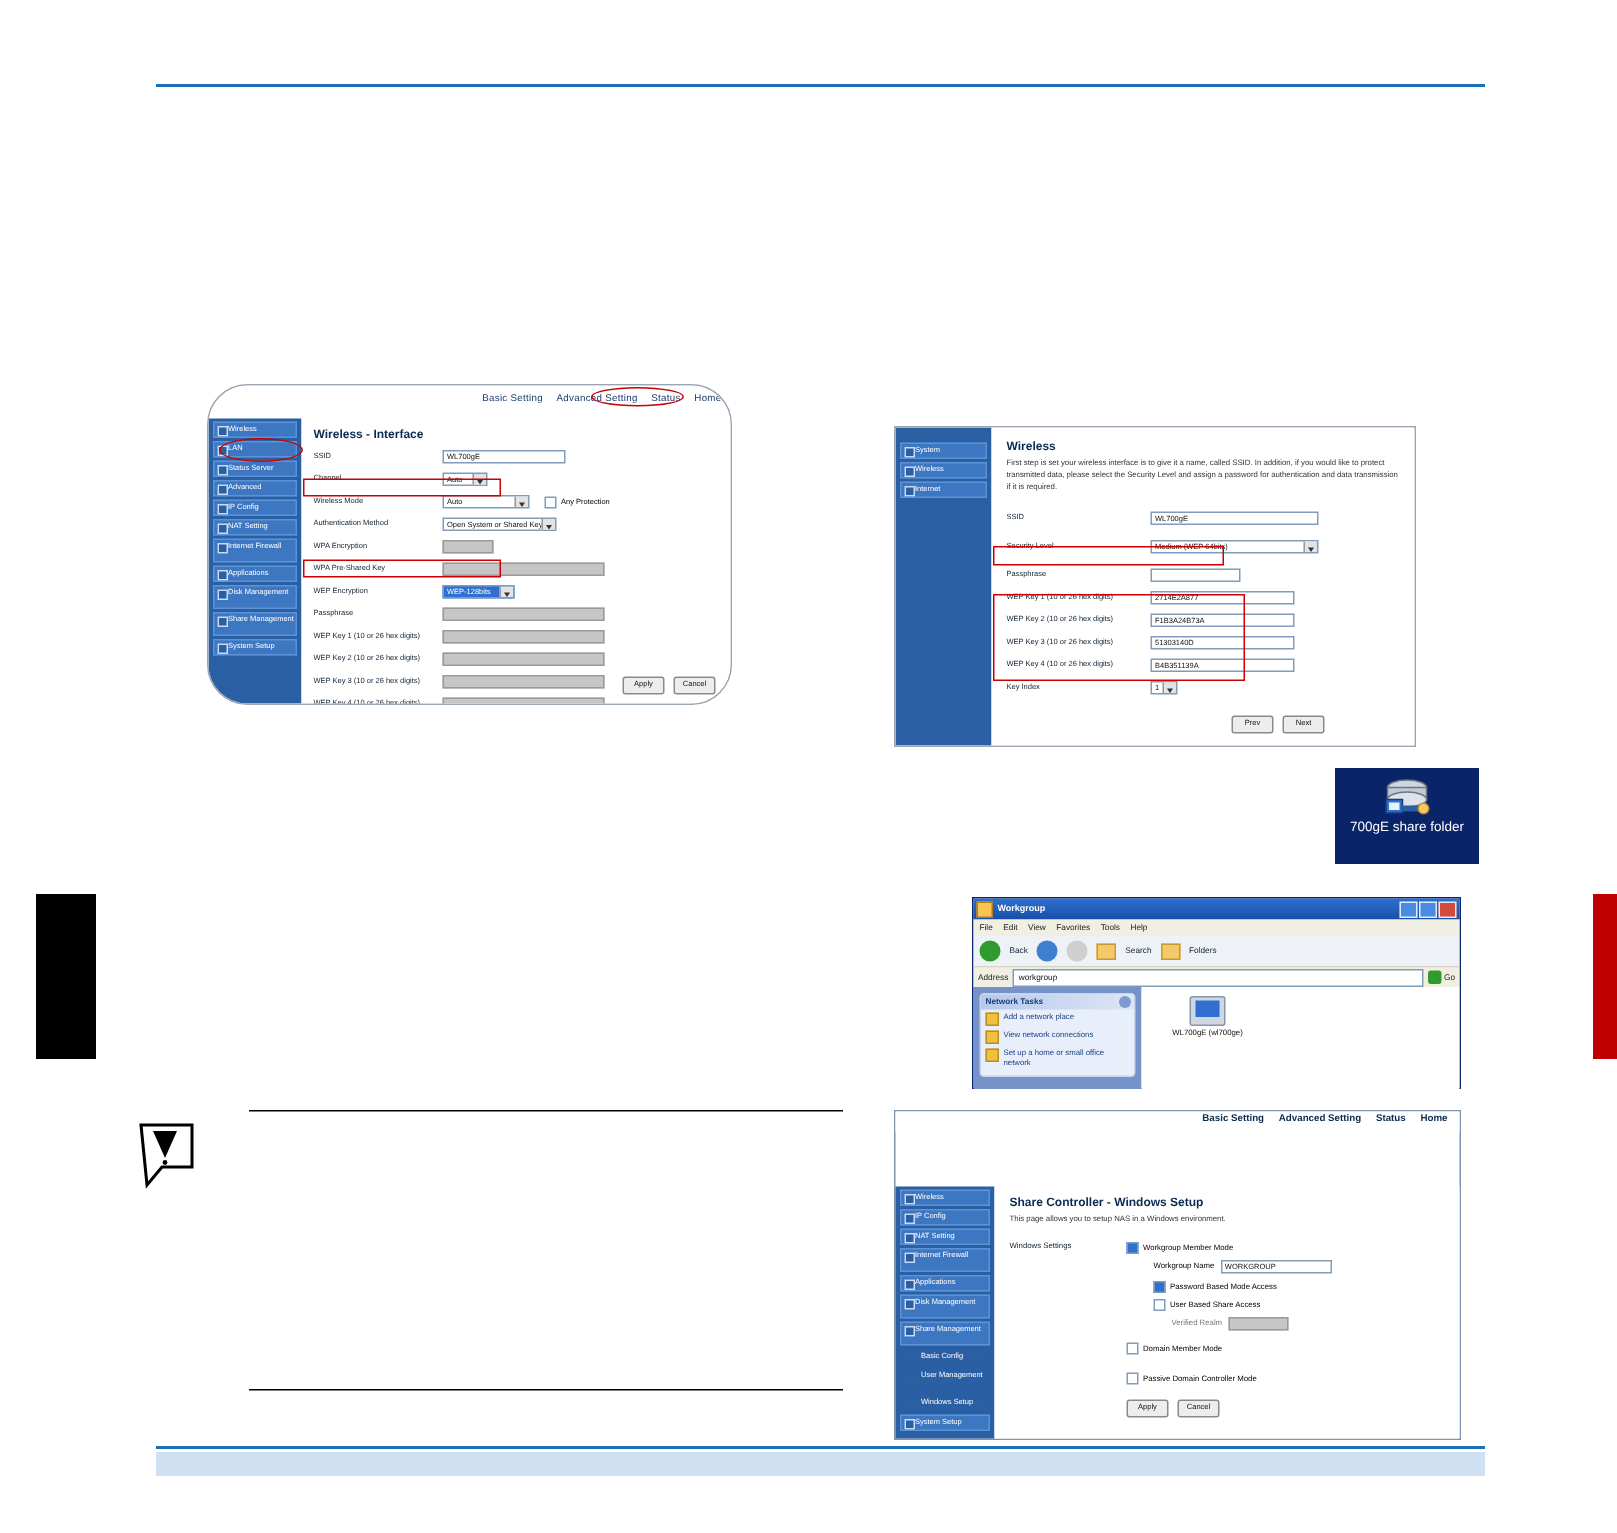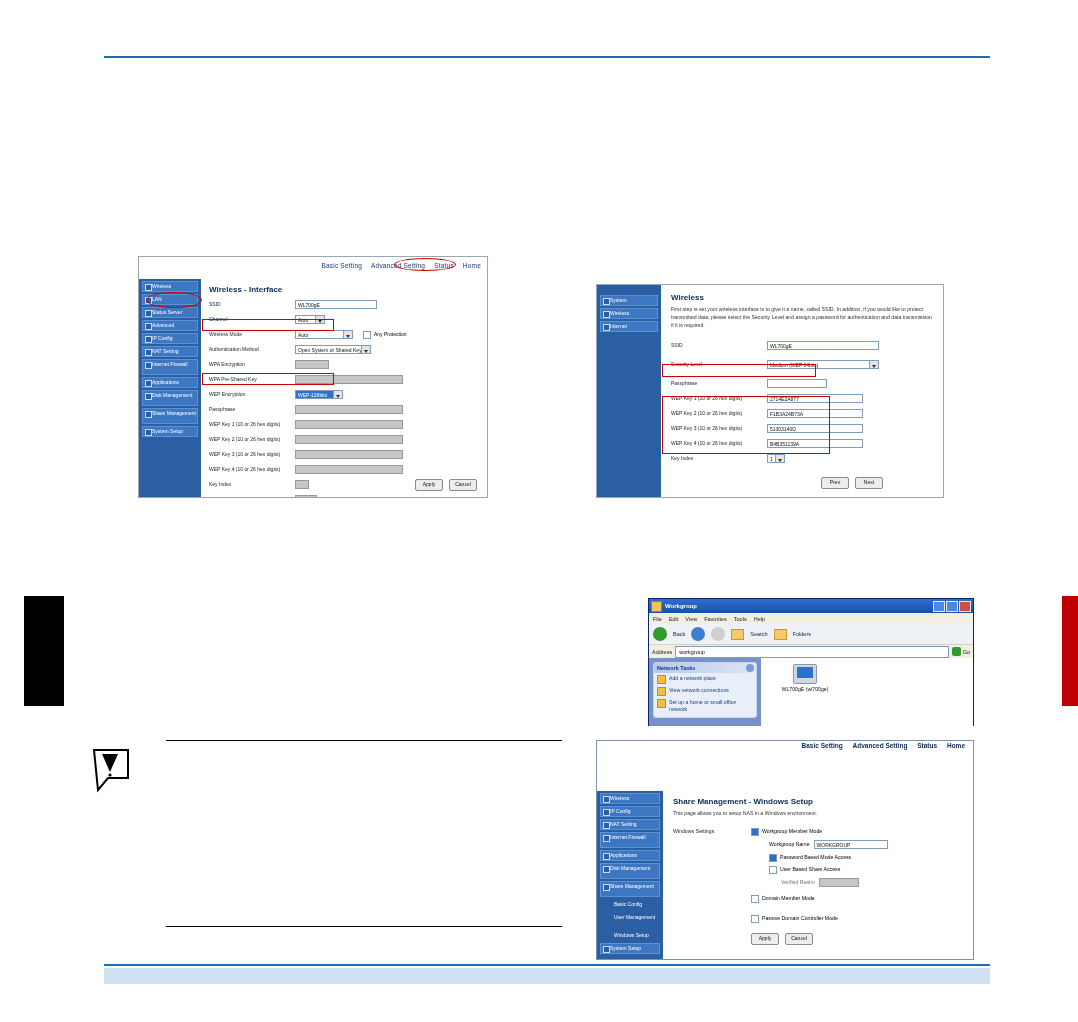--- a/index.html
+++ b/index.html
@@ -94,21 +94,21 @@
 
 <div class="page">
 
   <div class="top-rule"></div>
   <div class="bottom-rule"></div>
   <div class="bottom-bar"></div>
   <div class="side-tab"></div>
   <div class="side-mark-left"></div>
   <div class="side-mark-right"></div>
 
-  <div class="shot" style="left:138px;top:256px;width:350px;height:242px;">
+  <div class="shot" style="left:138px;top:256px;width:350px;height:214px;border-radius:27px;">
     <div class="ra-top">
       <div class="ra-menu">
         <span>Basic Setting</span>
         <span>Advanced Setting</span>
         <span>Status</span>
         <span>Home</span>
       </div>
     </div>
     <div class="ra-side">
       <div class="ra-side-item"><i class="bx"></i><span>Wireless</span></div>
@@ -240,20 +240,34 @@
 
       <div class="ra-btns" style="right:60px;bottom:8px;">
         <div class="ra-btn">Prev</div>
         <div class="ra-btn">Next</div>
       </div>
     </div>
   </div>
   <div class="red-box" style="left:662px;top:364px;width:154px;height:13px;"></div>
   <div class="red-box" style="left:662px;top:396px;width:168px;height:58px;"></div>
 
+  <div class="deskicon">
+    <div class="glyph">
+      <svg width="36" height="28" viewBox="0 0 36 28">
+        <ellipse cx="18" cy="9" rx="13" ry="5" fill="#cfd6de" stroke="#6c7682"></ellipse>
+        <rect x="5" y="9" width="26" height="8" fill="#c3cad3" stroke="#6c7682"></rect>
+        <ellipse cx="18" cy="17" rx="13" ry="5" fill="#dde3ea" stroke="#6c7682"></ellipse>
+        <rect x="4" y="17" width="11" height="9" fill="#2f6fd0" stroke="#123c7a"></rect>
+        <rect x="6" y="19" width="7" height="5" fill="#e8f0fb"></rect>
+        <rect x="14" y="21" width="14" height="4" fill="#2a5fa4"></rect>
+        <circle cx="29" cy="23" r="3.5" fill="#f5c96a" stroke="#b98f21"></circle>
+      </svg>
+    </div>
+    <div class="cap">700gE share folder</div>
+  </div>
 
   <div class="xp">
     <div class="xp-title">
       <span class="ic"></span>
       <span class="tx">Workgroup</span>
       <span class="btns">
         <i></i>
         <i></i>
         <i class="cl"></i>
       </span>
@@ -332,21 +346,21 @@
       <div class="ra-side-item" style="height:16px;"><i class="bx"></i><span>Internet Firewall</span></div>
       <div class="ra-side-item"><i class="bx"></i><span>Applications</span></div>
       <div class="ra-side-item" style="height:16px;"><i class="bx"></i><span>Disk Management</span></div>
       <div class="ra-side-item" style="height:16px;"><i class="bx"></i><span>Share Management</span></div>
       <div class="ra-side-item" style="background:#2a5fa4;border-color:#2a5fa4;"><span style="padding-left:4px;">Basic Config</span></div>
       <div class="ra-side-item" style="height:16px;background:#2a5fa4;border-color:#2a5fa4;"><span style="padding-left:4px;">User Management</span></div>
       <div class="ra-side-item" style="background:#2a5fa4;border-color:#2a5fa4;"><span style="padding-left:4px;">Windows Setup</span></div>
       <div class="ra-side-item"><i class="bx"></i><span>System Setup</span></div>
     </div>
     <div style="position:absolute;left:66px;top:50px;right:0;bottom:0;background:#fff;padding:6px 10px;box-sizing:border-box;">
-      <div class="ra-title">Share Management - Windows Setup</div>
+      <div class="ra-title">Share Controller - Windows Setup</div>
       <div class="ra-desc">This page allows you to setup NAS in a Windows environment.</div>
 
       <div style="display:flex;margin-top:10px;">
         <div style="width:78px;font-size:5.2px;color:#123;">Windows Settings</div>
         <div style="flex:1;">
           <div style="font-size:5.2px;margin-bottom:4px;"><span class="ra-chk" style="background:#2f6fd0;"></span><span>Workgroup Member Mode</span></div>
           <div style="font-size:5.2px;margin:0 0 5px 18px;display:flex;align-items:center;gap:4px;">
             <span>Workgroup Name</span>
             <span class="ra-field" style="width:74px;">WORKGROUP</span>
           </div>

